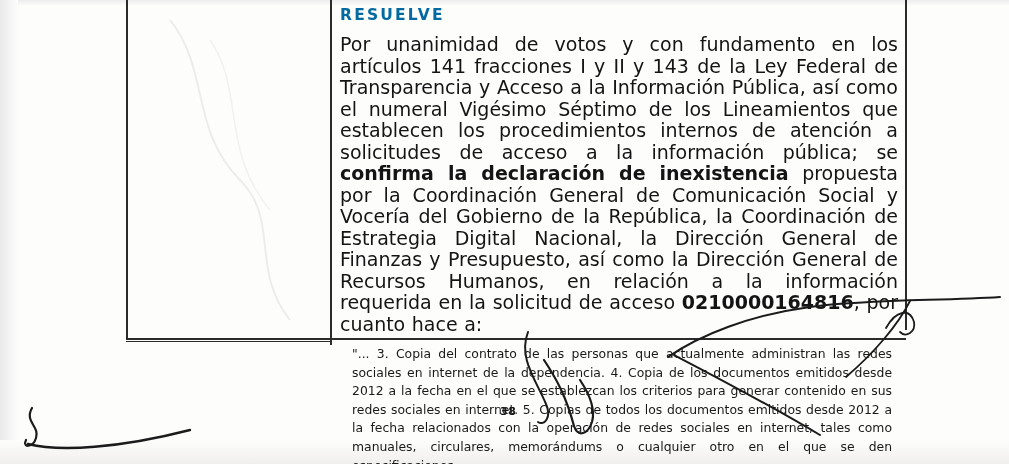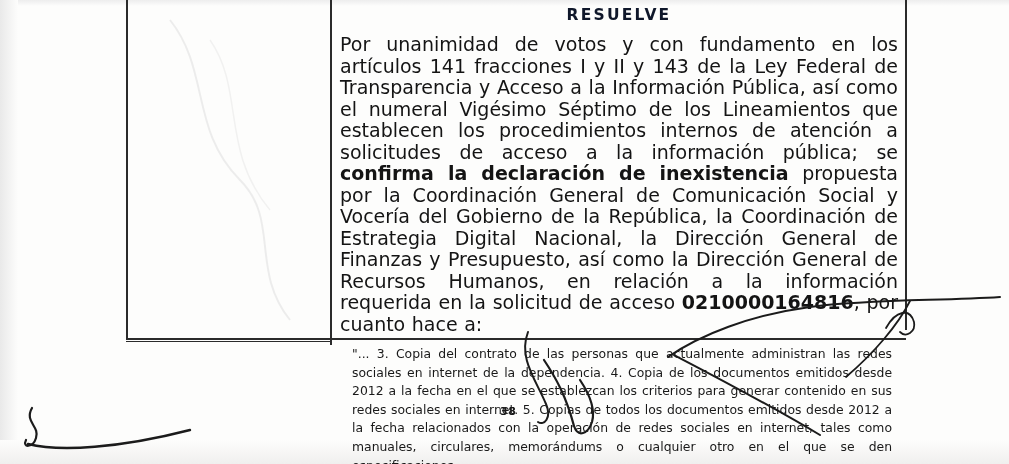--- a/index.html
+++ b/index.html
@@ -42,25 +42,24 @@
   }
 
   
   .doc-body {
     position: absolute;
     left: 340px;
     top: 6px;
     width: 558px;
   }
   .heading {
-    text-align: center;
     font-weight: bold;
     font-size: 15.5px;
     letter-spacing: 2.2px;
-    color: #0f172a;
+    color: #0369a1;
     margin: 0 0 10px 0;
   }
   .para {
     font-size: 19px;
     line-height: 21.5px;
     color: #141414;
     text-align: justify;
     margin: 0;
     word-spacing: 0.5px;
   }

